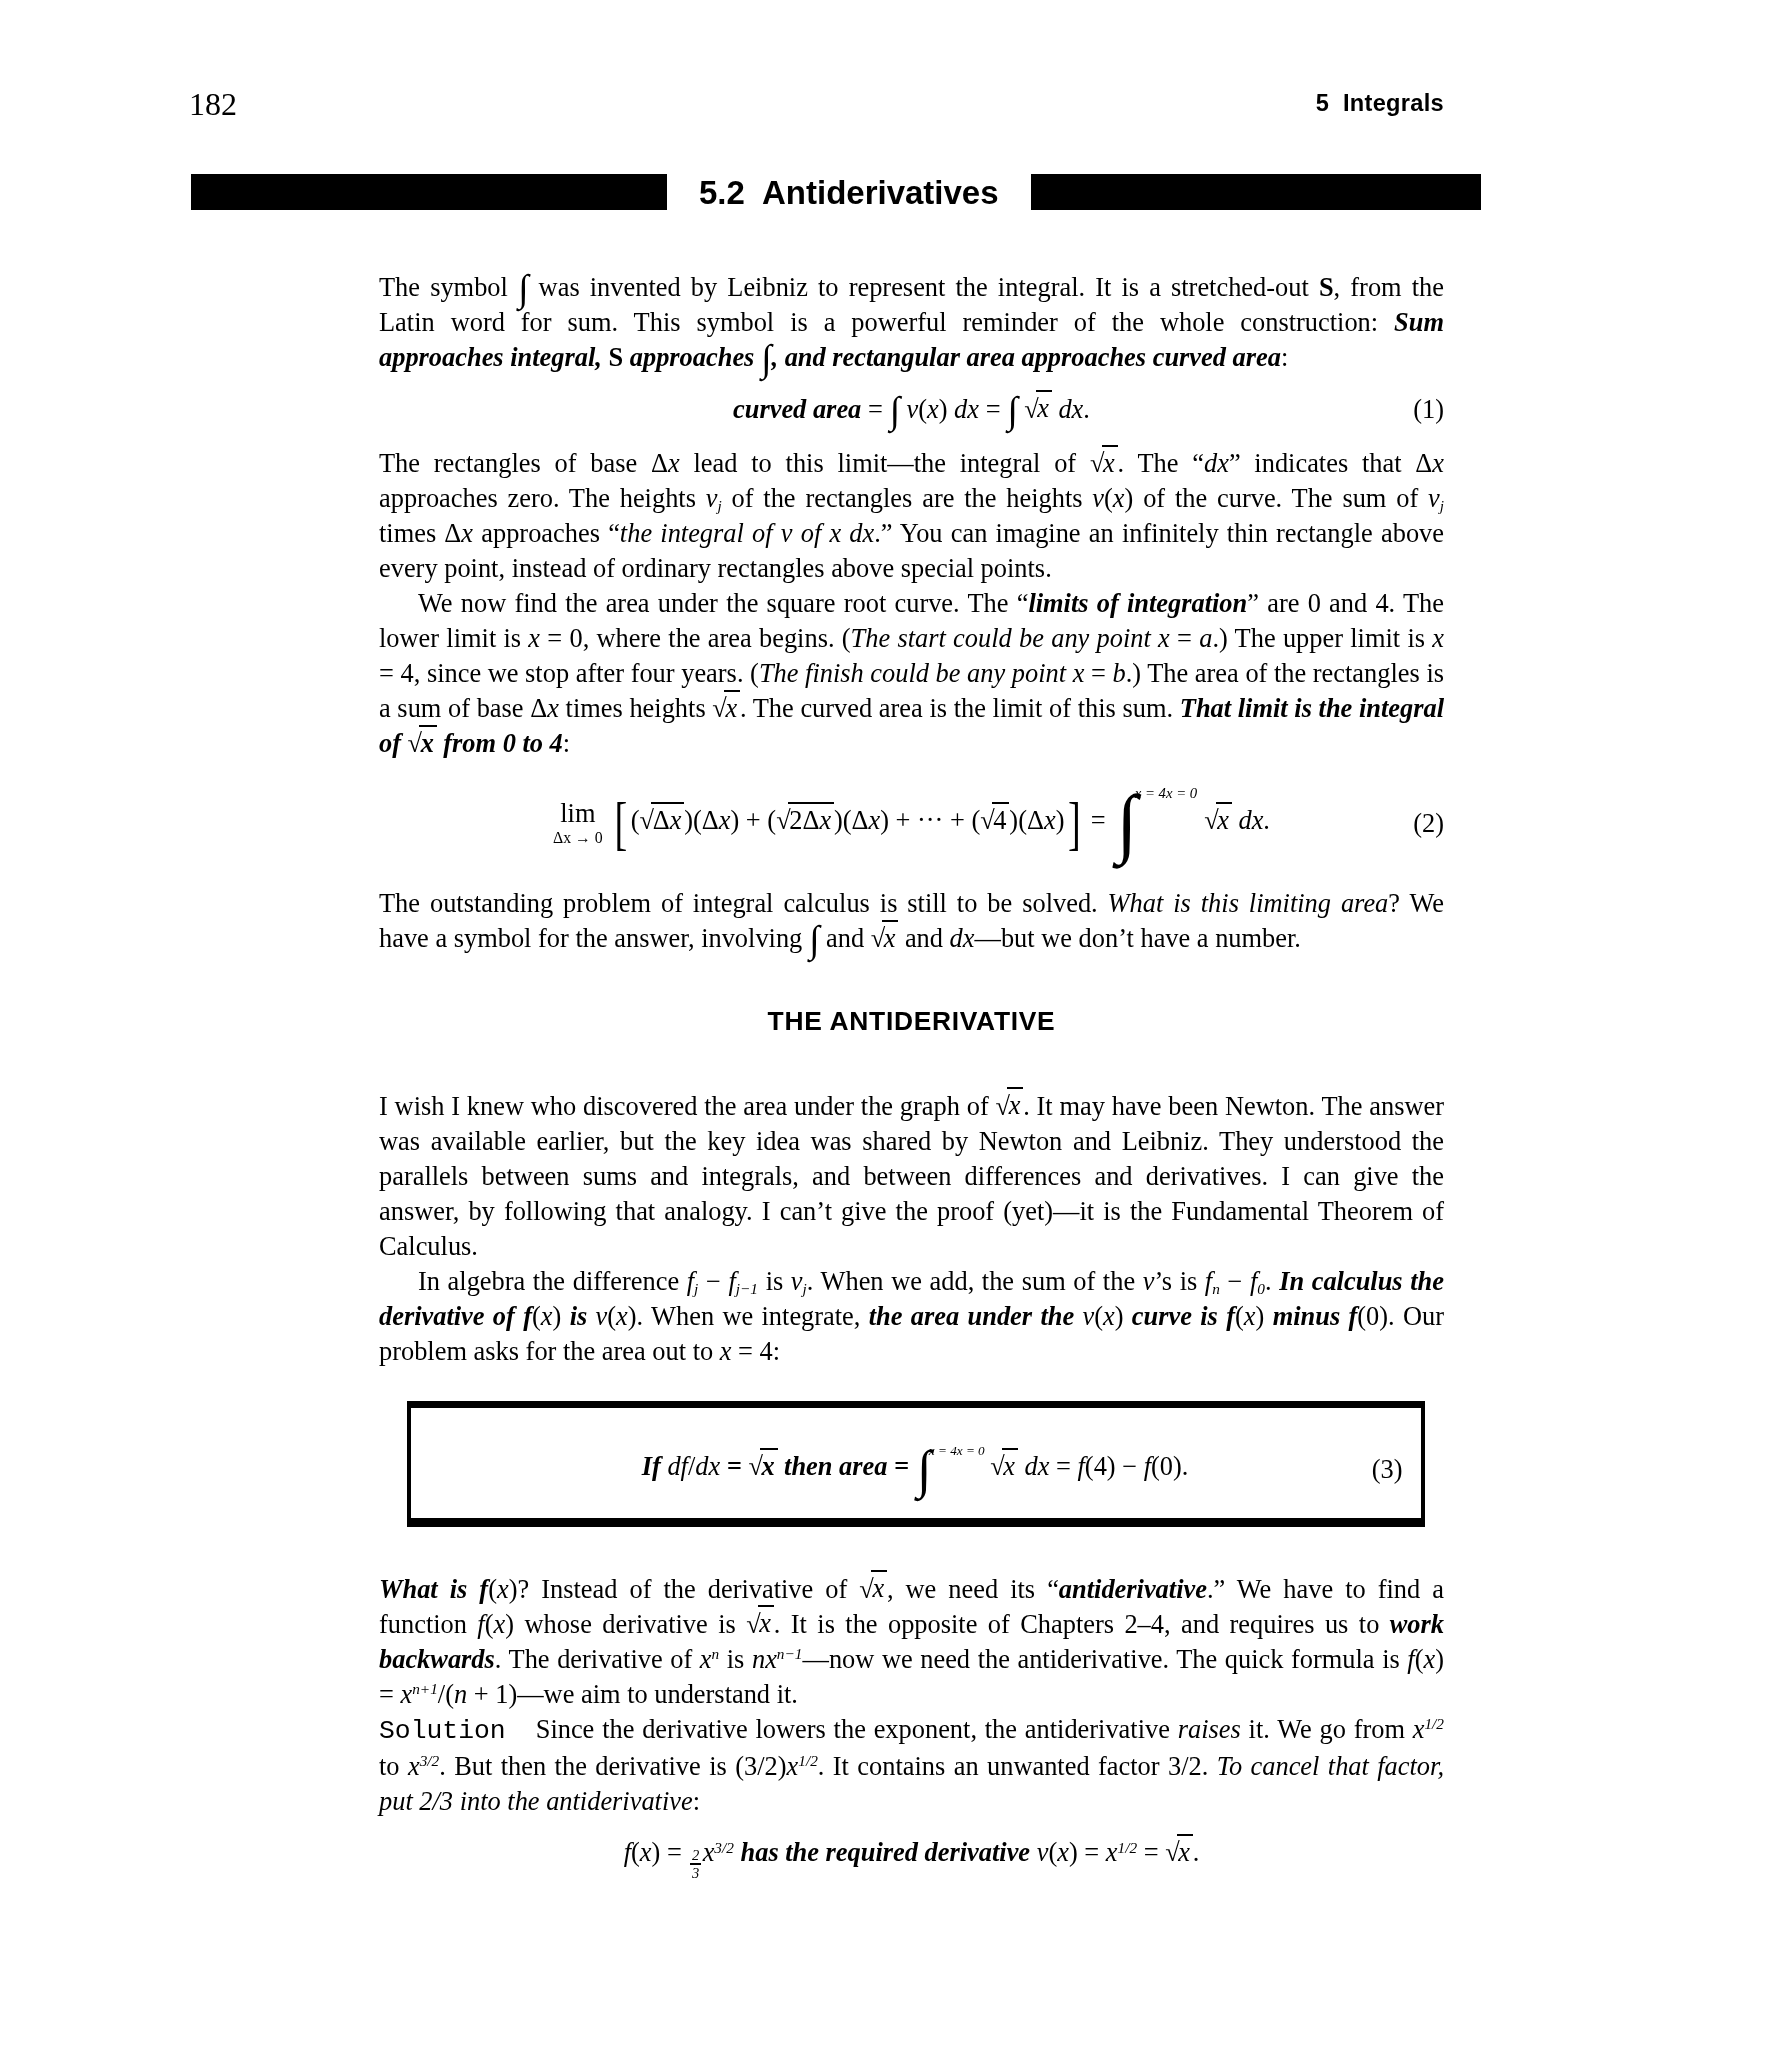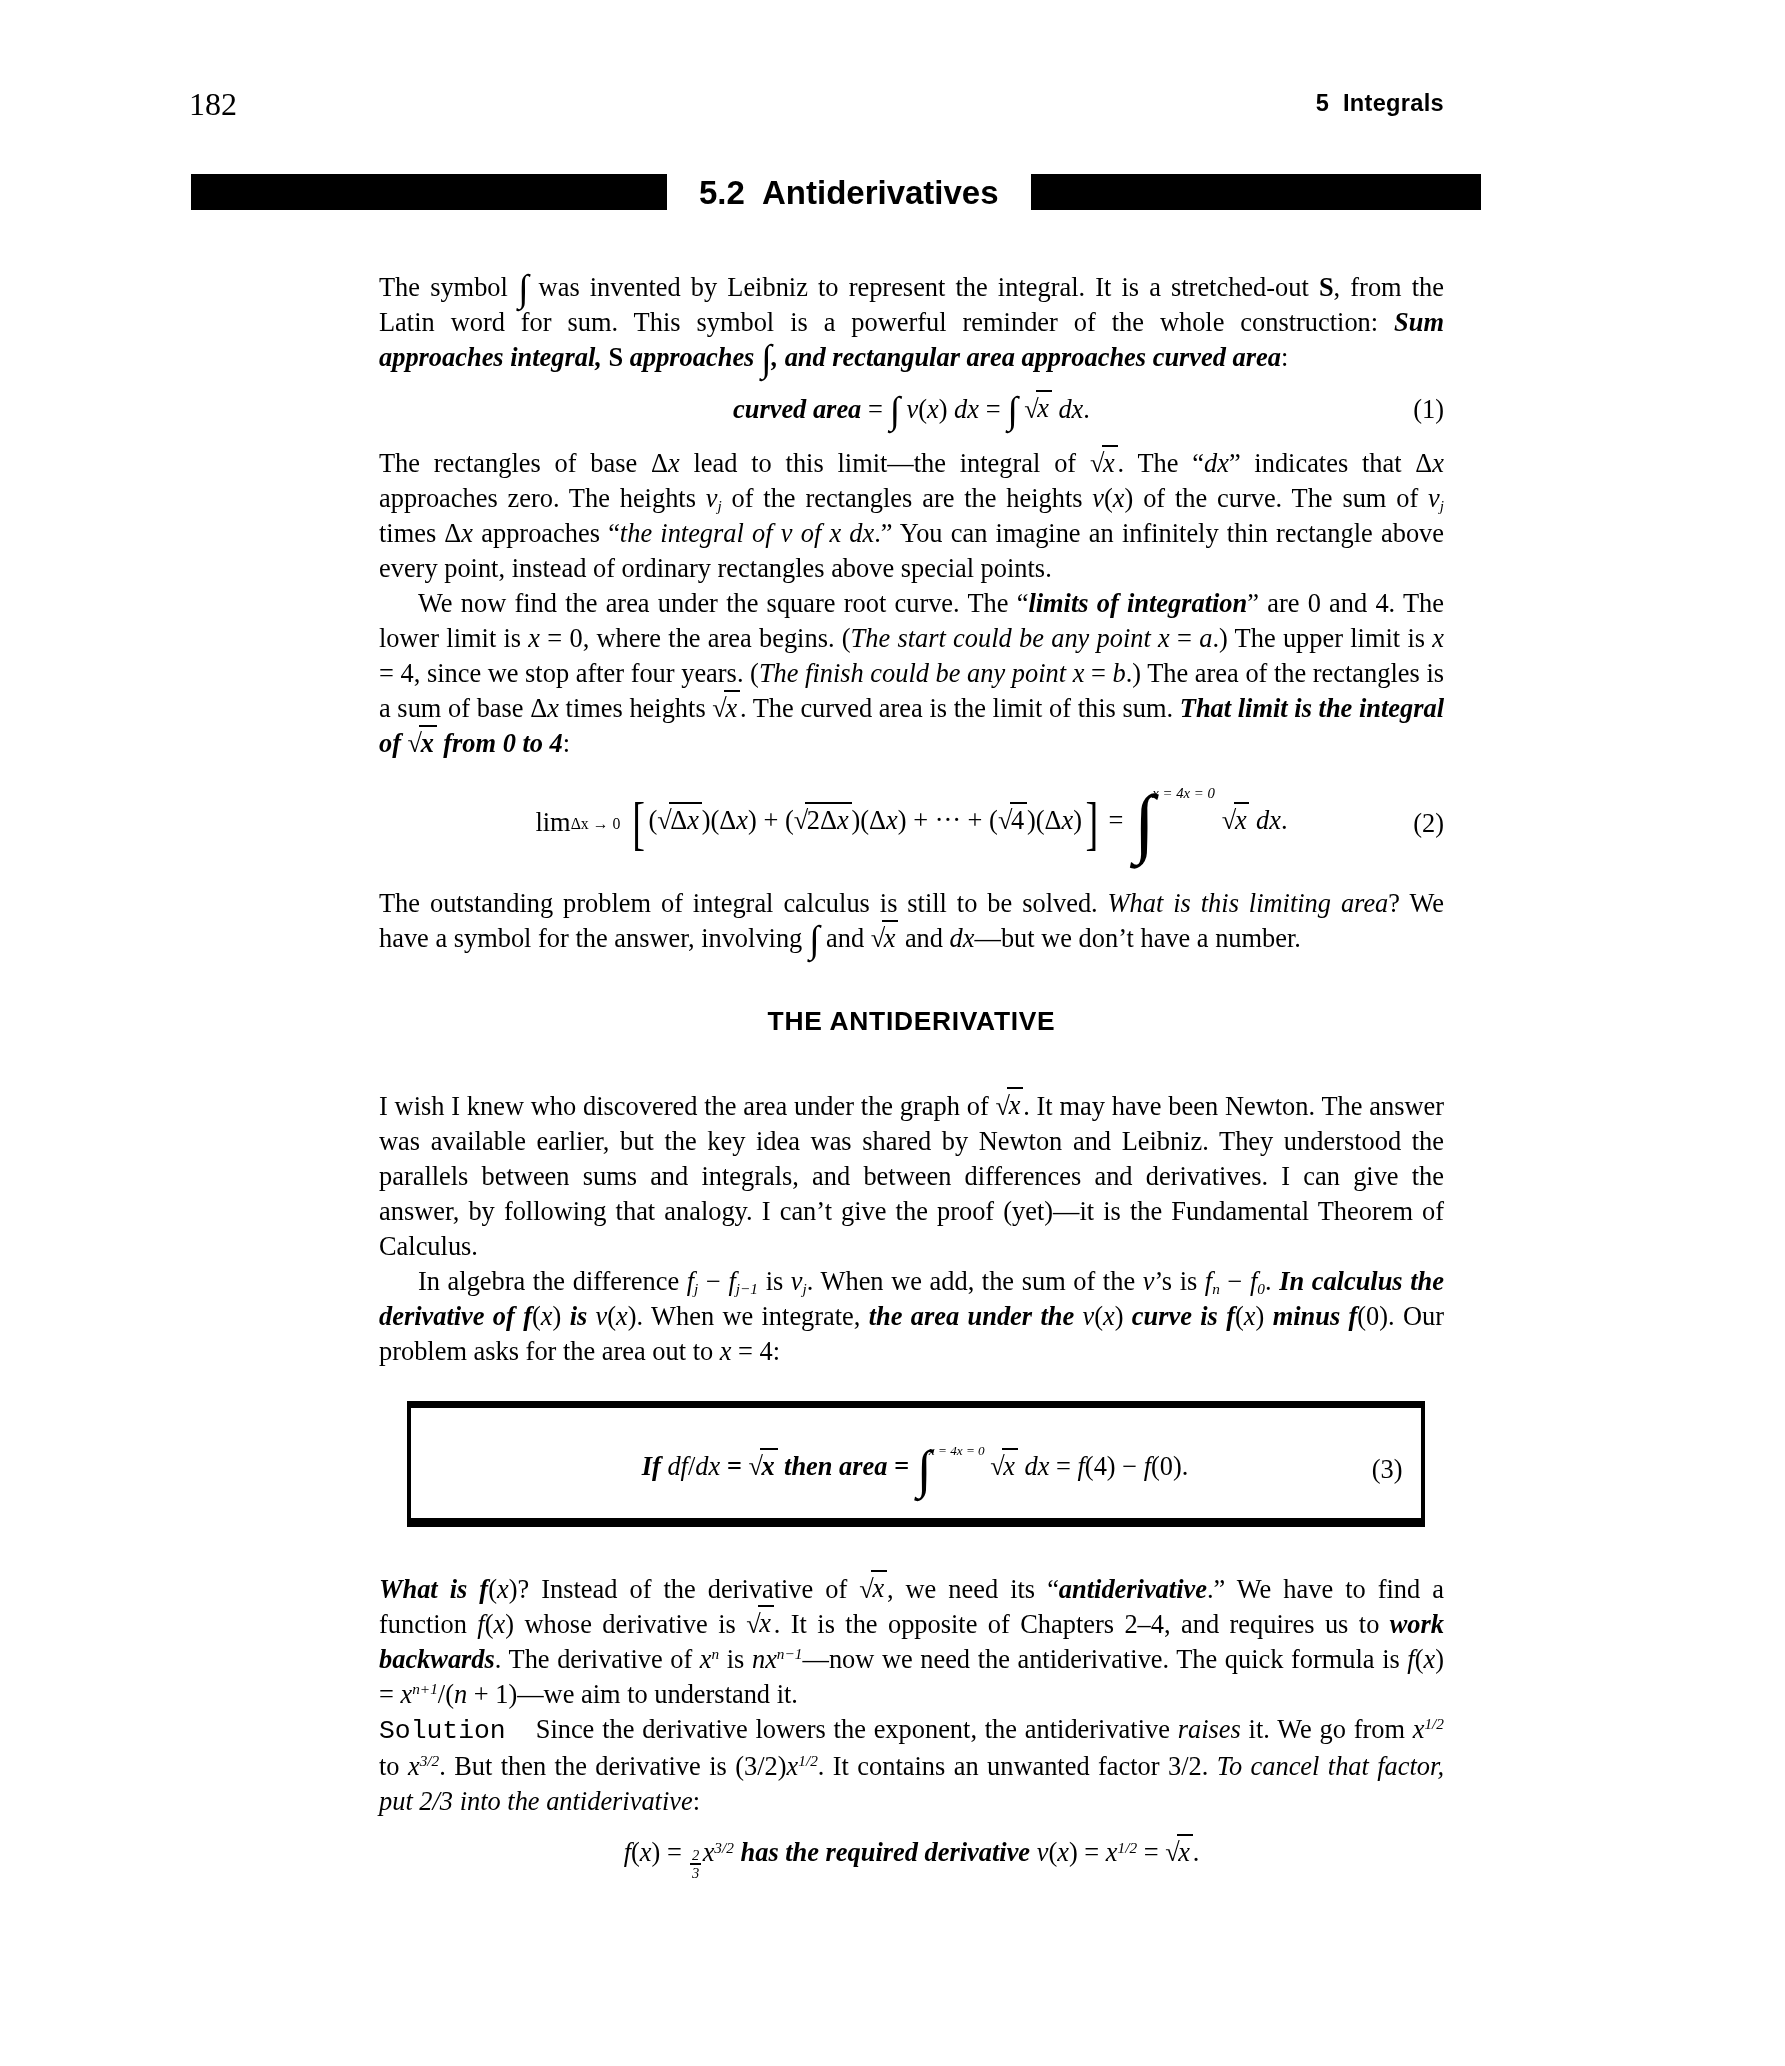--- a/index.html
+++ b/index.html
@@ -60,21 +60,21 @@
   
   .bint{font-size:1.45em;line-height:0;vertical-align:-0.12em;}
   
   .intbig{display:inline-flex;align-items:stretch;vertical-align:middle;margin:0 7px 0 4.2px;height:2.9em;line-height:1;text-indent:0;}
   .intbig .isym{font-size:2.9em;line-height:1;align-self:center;}
   .intbig .lims{display:flex;flex-direction:row;justify-content:space-between;font-size:0.56em;font-style:italic;margin-left:-2.8px;line-height:1;padding:1.4px 0;}
   .intbig.small{height:2em;margin:0 5.6px 0 1.4px;}
   .intbig.small .isym{font-size:2em;}
   .intbig.small .lims{font-size:0.5em;}
   
-  .lim{display:inline-flex;flex-direction:row;align-items:center;vertical-align:middle;margin-right:8.3px;line-height:1.05;text-indent:0;}
+  .lim{display:inline-flex;flex-direction:column;align-items:center;vertical-align:middle;margin-right:8.3px;line-height:1.05;text-indent:0;}
   .lim .lbot{font-size:0.6em;margin-top:2px;}
   
   .bigbr{display:inline-block;font-size:1.45em;transform:scaleY(1.55);transform-origin:center;margin:0 3.5px;line-height:1;vertical-align:middle;text-indent:0;}
   
   .frac{display:inline-flex;flex-direction:column;align-items:center;font-size:0.55em;line-height:1.15;vertical-align:0.12em;font-style:italic;margin:0 1.4px;text-indent:0;}
   .frac .fn{border-bottom:2.1px solid currentColor;padding:0 2.1px;}
   
   .equation{position:relative;text-align:center;text-indent:0;margin:16.7px 0 19.5px;}
   .equation.tall{margin:23.6px 0 25px;}
   .eq-number{position:absolute;right:0;top:50%;transform:translateY(-50%);}

